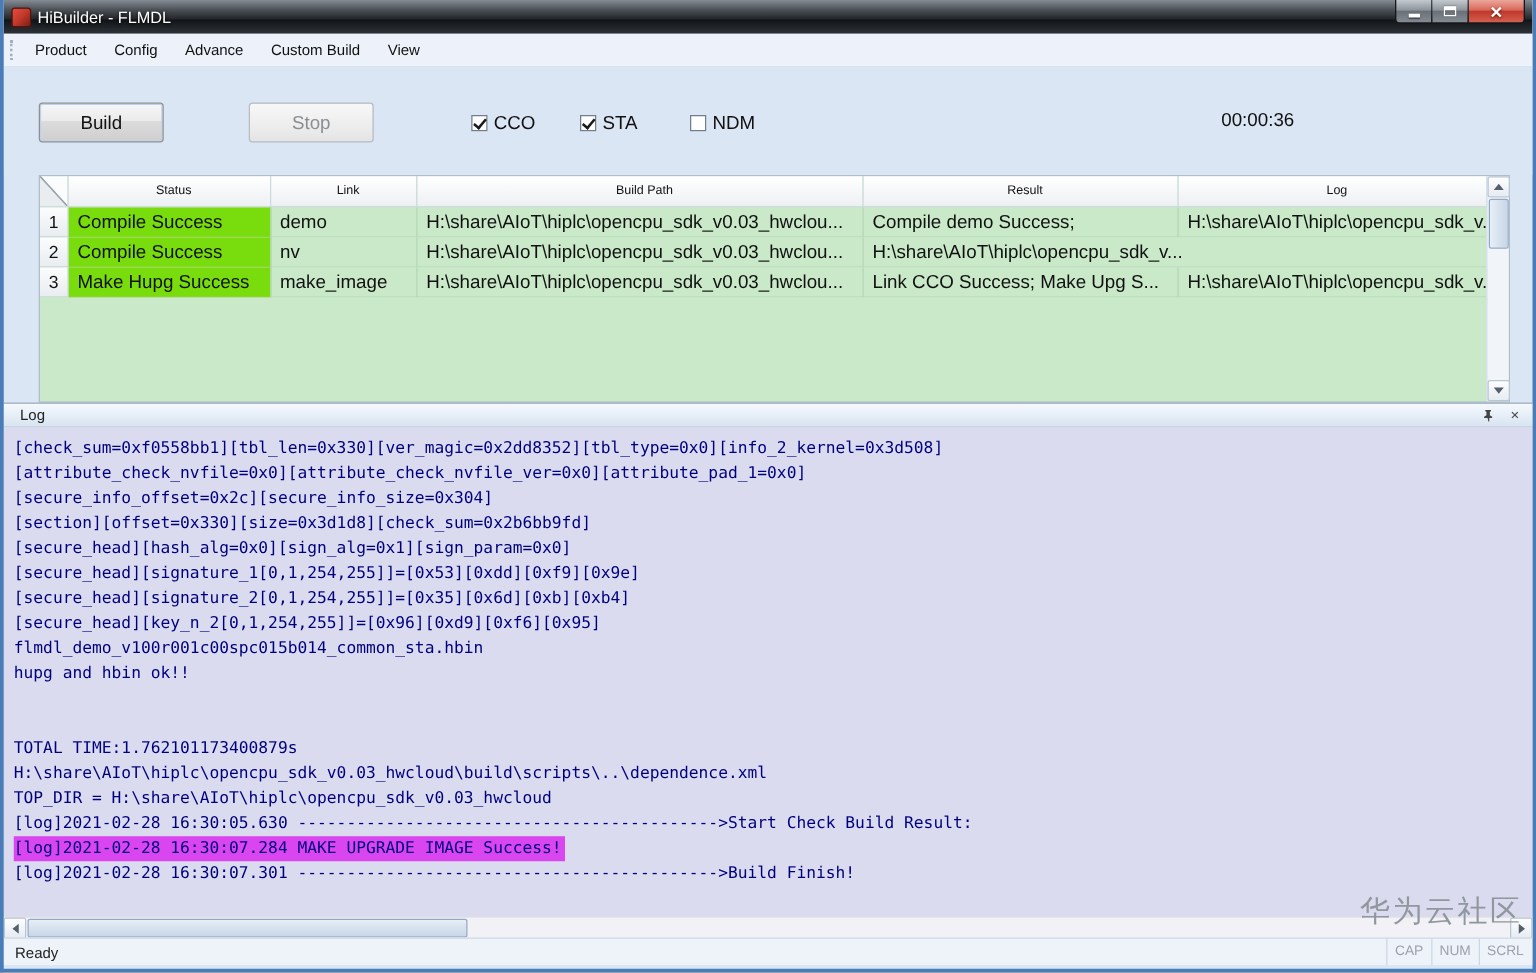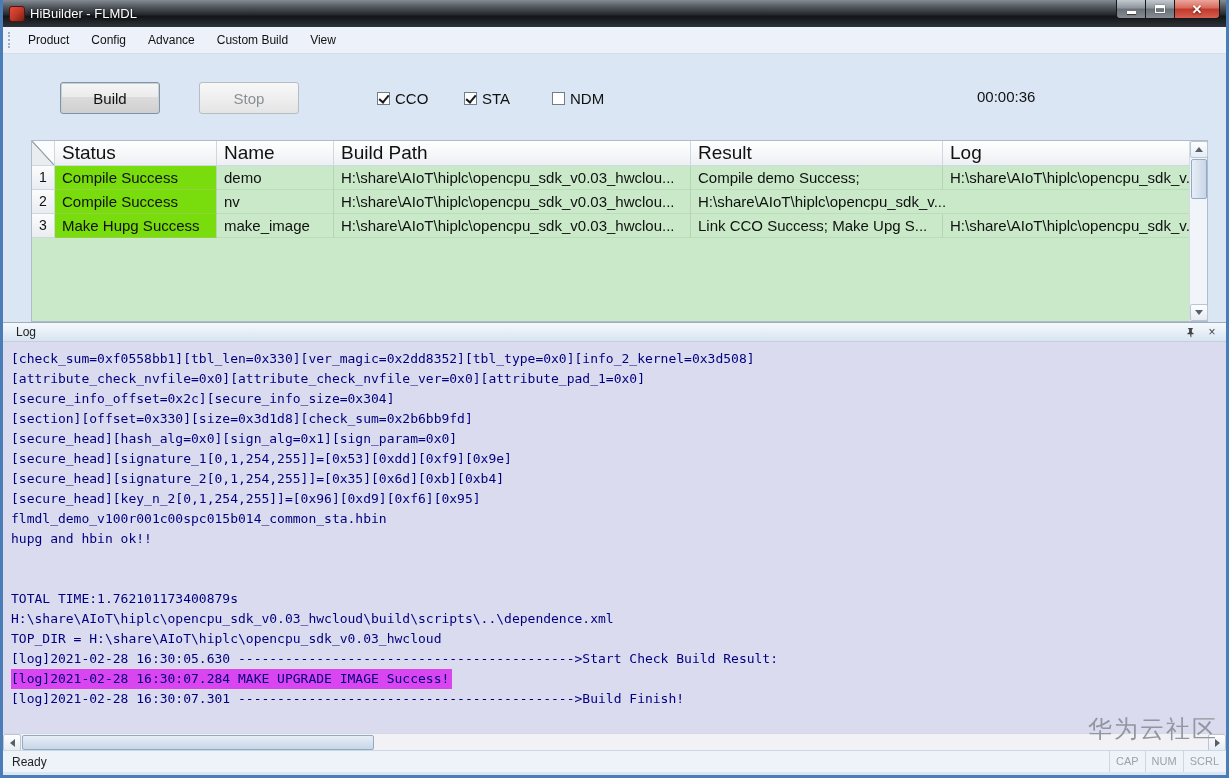--- a/index.html
+++ b/index.html
@@ -32,40 +32,40 @@
     border-bottom:1px solid #d4deeb; display:flex; align-items:center; }
   .grip { width:0; height:16px; border-left:2px dotted #9fb0c4; margin:0 7px 0 5px; }
   .menu-item { font-size:12px; color:#111; padding:4px 11px; cursor:default; }
 
   
   .toolbar { position:absolute; top:54px; left:0; right:0; height:86px; background:#dbe6f4; }
   .btn { position:absolute; width:100px; height:32px; font-size:15px; color:#111;
     font-family:"Liberation Sans",sans-serif;
     background:linear-gradient(#f6f6f6,#ebebeb 45%,#dcdcdc 46%,#cfcfcf);
     border:1px solid #8e9091; border-radius:3px; }
-  .btn.build { left:57px; top:28px; box-shadow:0 0 0 1px #bcd4ea inset; }
+  .btn.build { left:28px; top:28px; box-shadow:0 0 0 1px #bcd4ea inset; }
   .btn.stop  { left:196px; top:28px; color:#8a8f94; border-color:#b5bcc2;
     background:linear-gradient(#f7f7f7,#efefef 50%,#e4e4e4); }
   .cb { position:absolute; top:36px; font-size:15px; color:#111; display:flex; align-items:center; cursor:default; }
   .cb.cco { left:374px; } .cb.sta { left:461px; } .cb.ndm { left:549px; }
   .box { width:13px; height:13px; background:#fff; border:1px solid #6f7e8c; display:inline-block;
     position:relative; margin-right:5px; }
   .box.checked::after { content:""; position:absolute; left:3px; top:0; width:4px; height:8px;
     border-right:2px solid #1a1a1a; border-bottom:2px solid #1a1a1a; transform:rotate(40deg); }
   .timer { position:absolute; left:974px; top:34px; font-size:15px; color:#111; }
 
   
   .table-area { position:absolute; top:140px; left:28px; width:1177px; height:182px;
     background:#c9e9c9; border:1px solid #aebccb; display:flex; flex-direction:column; }
   .t-cols { position:absolute; left:0; top:0; right:18px; bottom:0; display:flex; flex-direction:column; }
   .t-header { display:flex; height:25px; }
   .th { background:linear-gradient(#ffffff,#f4f6f8 60%,#edf0f3);
     border-right:1px solid #cfd7df; border-bottom:1px solid #cfd7df;
-    font-size:19px; color:#111; line-height:24px; padding-left:7px;
-    white-space:nowrap; overflow:hidden; }
+    font-size:10px; color:#111; line-height:24px; padding-left:7px;
+    white-space:nowrap; overflow:hidden;text-align:center; }
   .th.corner { padding:0;
     background:linear-gradient(to top right,#e9edf0 47%,#9aa3ab 49%,#9aa3ab 51%,#fafcfe 53%); }
   .t-row { display:flex; height:24px; background:#c9e9c9; font-size:15px; color:#111; }
   .td { line-height:23px; padding-left:7px; white-space:nowrap; overflow:hidden;
     border-right:1px solid #b4d6b4; border-bottom:1px solid #bddcbd; }
   .td.num { padding:0; text-align:center; font-size:14px;
     background:linear-gradient(#fbfcfd,#e9edf1); border-right:1px solid #cfd7df; border-bottom:1px solid #cfd7df; }
   .td.status { background:#79dc0c; border-bottom:1px solid #93d23d; }
   .c0 { width:23px; } .c1 { width:162px; } .c2 { width:117px; }
   .c3 { width:357px; } .c4 { width:252px; } .c5 { flex:1; border-right:none; }
@@ -160,21 +160,21 @@
       <span>NDM</span>
     </label>
     <span class="timer">00:00:36</span>
   </div>
 
   <div class="table-area">
     <div class="t-cols">
       <div class="t-header">
         <div class="th corner c0"></div>
         <div class="th c1">Status</div>
-        <div class="th c2">Name</div>
+        <div class="th c2">Link</div>
         <div class="th c3">Build Path</div>
         <div class="th c4">Result</div>
         <div class="th c5">Log</div>
       </div>
 
       <div class="t-row">
         <div class="td num c0">1</div>
         <div class="td status c1">Compile Success</div>
         <div class="td c2">demo</div>
         <div class="td c3">H:\share\AIoT\hiplc\opencpu_sdk_v0.03_hwclou...</div>

